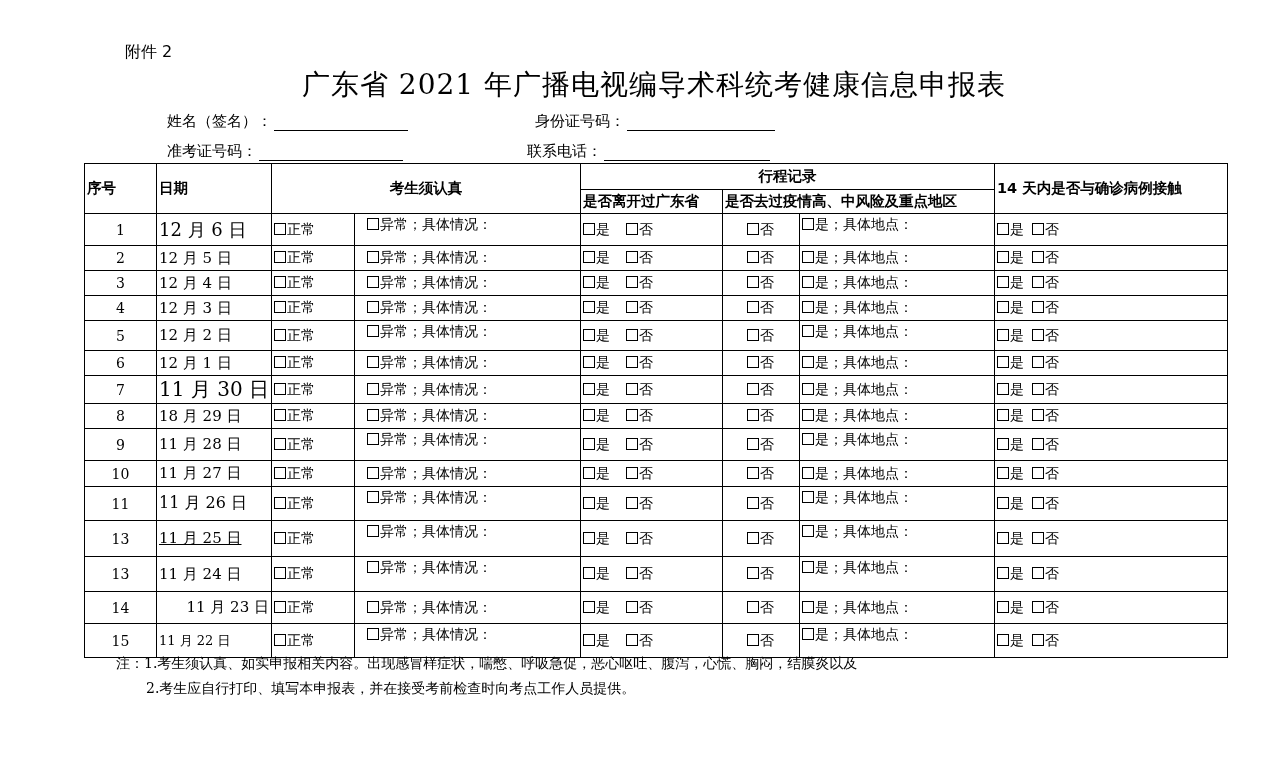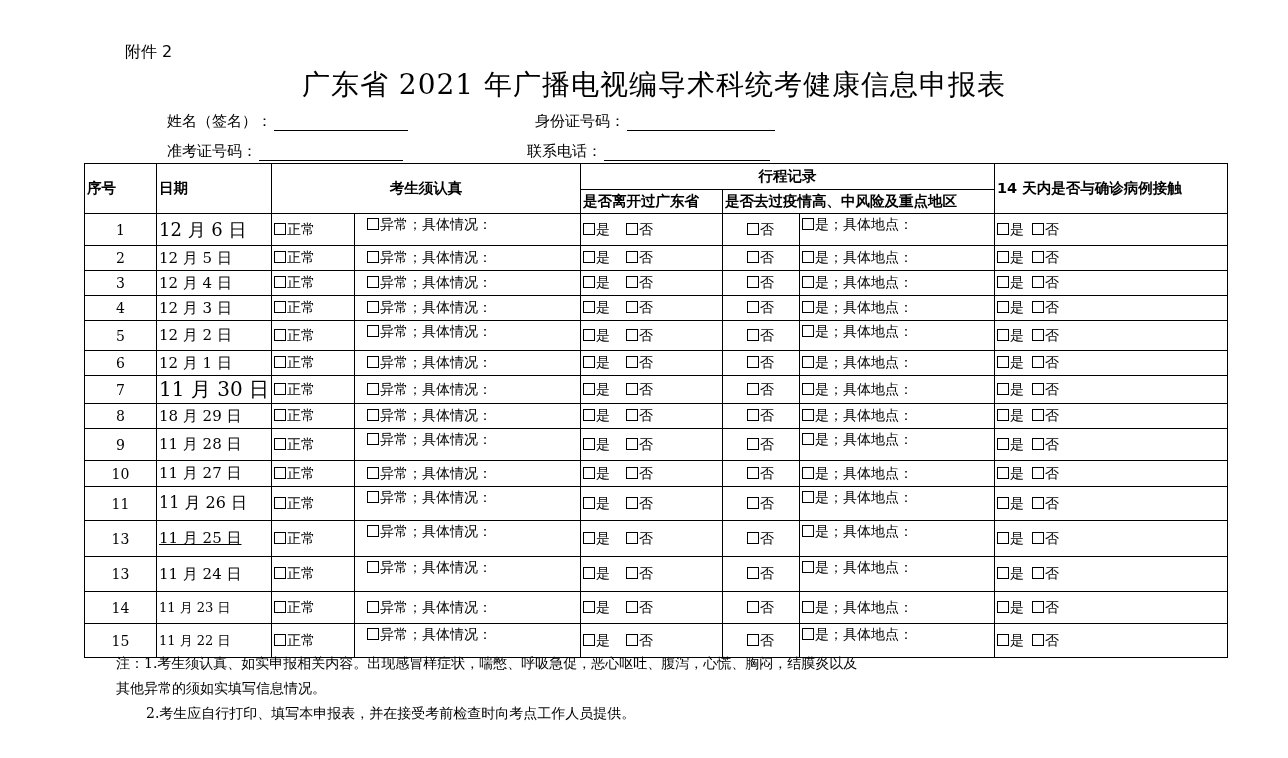--- a/index.html
+++ b/index.html
@@ -193,21 +193,21 @@
         <td style="font-size:15px;">11 月 24 日</td>
         <td><span class="chk"></span><span>正常</span></td>
         <td class="top" style="padding-left:12px;"><span class="chk"></span><span>异常；具体情况：</span></td>
         <td><span class="chk"></span><span>是</span><span style="display:inline-block;width:16px"></span><span class="chk"></span><span>否</span></td>
         <td style="padding-left:24px;"><span class="chk"></span><span>否</span></td>
         <td class="top"><span class="chk"></span><span>是；具体地点：</span></td>
         <td><span class="chk"></span><span>是</span><span style="display:inline-block;width:8px"></span><span class="chk"></span><span>否</span></td>
       </tr>
       <tr style="height: 32px;">
         <td class="idx">14</td>
-        <td style="font-size:13px;">11 月 23 日</td>
+        <td style="font-size:15px;text-align:right;">11 月 23 日</td>
         <td><span class="chk"></span><span>正常</span></td>
         <td class="" style="padding-left:12px;"><span class="chk"></span><span>异常；具体情况：</span></td>
         <td><span class="chk"></span><span>是</span><span style="display:inline-block;width:16px"></span><span class="chk"></span><span>否</span></td>
         <td style="padding-left:24px;"><span class="chk"></span><span>否</span></td>
         <td class=""><span class="chk"></span><span>是；具体地点：</span></td>
         <td><span class="chk"></span><span>是</span><span style="display:inline-block;width:8px"></span><span class="chk"></span><span>否</span></td>
       </tr>
       <tr style="height: 34px;">
         <td class="idx">15</td>
         <td style="font-size:13px;">11 月 22 日</td>
@@ -216,15 +216,14 @@
         <td><span class="chk"></span><span>是</span><span style="display:inline-block;width:16px"></span><span class="chk"></span><span>否</span></td>
         <td style="padding-left:24px;"><span class="chk"></span><span>否</span></td>
         <td class="top"><span class="chk"></span><span>是；具体地点：</span></td>
         <td><span class="chk"></span><span>是</span><span style="display:inline-block;width:8px"></span><span class="chk"></span><span>否</span></td>
       </tr>
     </tbody>
 </table>
 
 <div class="notes">
   <p>注：1.考生须认真、如实申报相关内容。出现感冒样症状，喘憋、呼吸急促，恶心呕吐、腹泻，心慌、胸闷，结膜炎以及</p>
-  <p>其他异常的须如实填写信息情况。</p>
   <p class="indent">2.考生应自行打印、填写本申报表，并在接受考前检查时向考点工作人员提供。</p>
 </div>
 
 </body></html>

